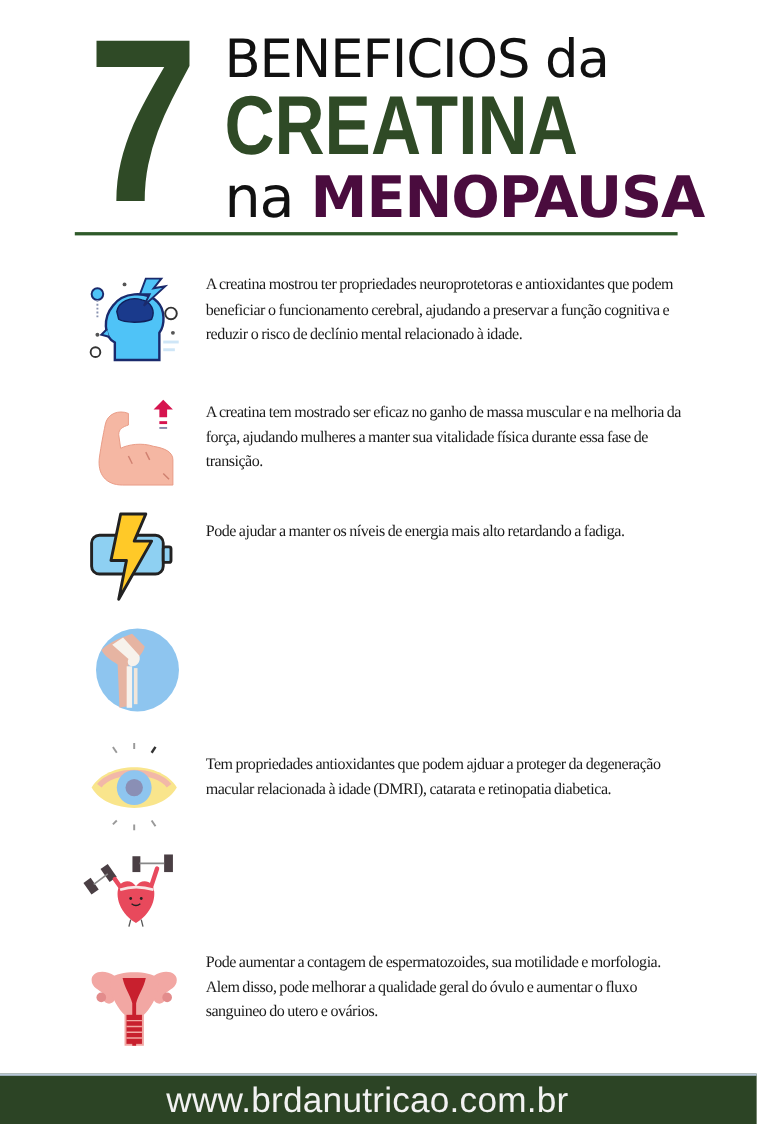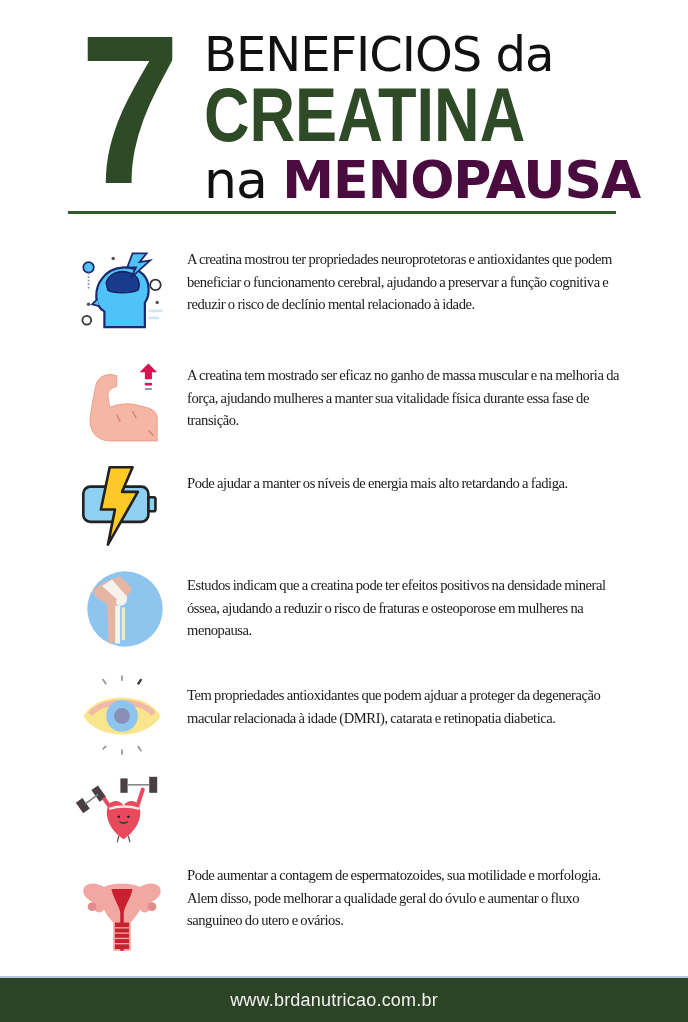--- a/index.html
+++ b/index.html
@@ -43,21 +43,21 @@
       font-family: Liberation Serif, serif; font-size: 14.6px; line-height: 22.6px;
       color: #1b1b1b; letter-spacing: -0.45px; word-spacing: -0.5px;
     }
 
     .footer {
       position: absolute; left: 0; top: 976px; width: 688px; height: 46px;
       background: #2c4425; border-top: 2px solid #b8c8d8;
     }
     .footer-url {
       position: absolute; left: 0; width: 668px; top: 7px; text-align: center;
-      font-family: "Liberation Sans", sans-serif; font-size: 18px; line-height: 30px; color: #f2f2f2;
+      font-family: "Liberation Sans", sans-serif; font-size: 32px; line-height: 30px; color: #f2f2f2;
       letter-spacing: 0.2px;
     }
   </style>
 </head>
 <body>
 
 <div class="header">
   <div class="big-seven">7</div>
   <div class="title-line1">BENEFICIOS da</div>
   <div class="title-line2">CREATINA</div>
@@ -115,21 +115,20 @@
 <div class="benefit" style="top:566px;height:86px;">
   <div class="icon-wrap" style="top:2px;width:82px;height:82px;left:84px;">
     <svg viewBox="0 0 100 100">
       <circle cx="50" cy="50" r="46" fill="#8ec5ef"></circle>
       <path d="M10 28 C20 18 34 14 44 10 L58 24 C56 34 46 40 40 44 L40 90 L30 92 L28 44 C22 40 14 36 10 28 Z" fill="#e6b4a2"></path>
       <path d="M34 14 L52 34 C54 40 50 46 44 46 C40 46 38 42 40 38 L22 22 Z" fill="#f7f2ec"></path>
       <rect x="38" y="46" width="6" height="46" fill="#f7f2ec"></rect>
       <rect x="46" y="48" width="4" height="40" fill="#f1e6da"></rect>
     </svg>
   </div>
-  <div class="benefit-text" style="top:8px;">Estudos indicam que a creatina pode ter efeitos positivos na densidade mineral óssea, ajudando a reduzir o risco de fraturas e osteoporose em mulheres na menopausa.</div>
 </div>
 
 <div class="benefit" style="top:672px;height:80px;">
   <div class="icon-wrap" style="top:0px;">
     <svg viewBox="0 0 100 100">
       <line x1="50" y1="4" x2="50" y2="10" stroke="#999" stroke-width="2"></line>
       <line x1="28" y1="8" x2="32" y2="14" stroke="#999" stroke-width="2"></line>
       <line x1="72" y1="8" x2="68" y2="14" stroke="#333" stroke-width="2.5"></line>
       <line x1="50" y1="88" x2="50" y2="94" stroke="#999" stroke-width="2"></line>
       <line x1="28" y1="88" x2="32" y2="84" stroke="#999" stroke-width="2"></line>

